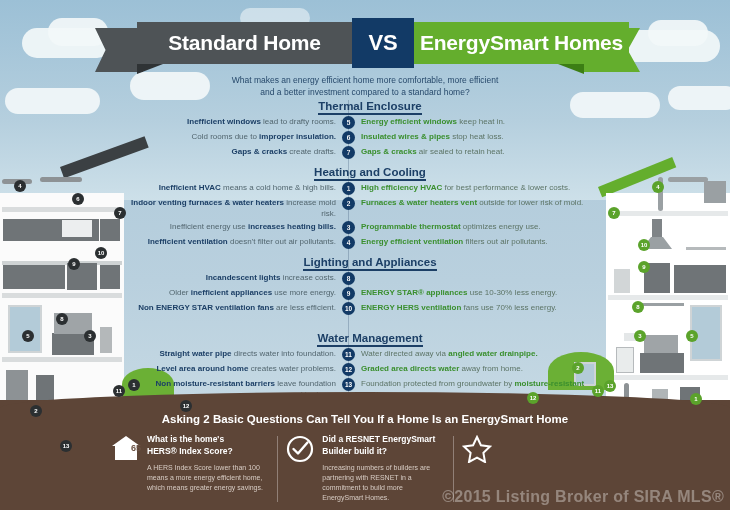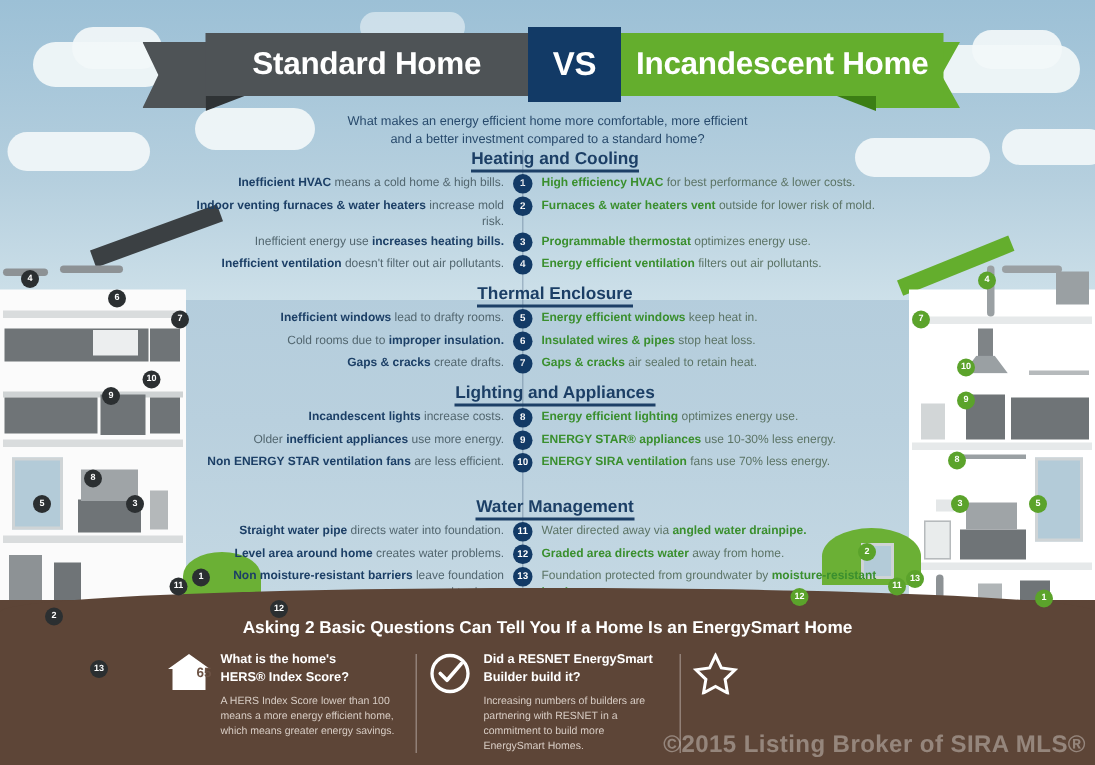--- a/index.html
+++ b/index.html
@@ -181,21 +181,21 @@
     <div class="rb-left-fold"></div>
     <div class="rb-left">
       <span class="rb-text">Standard Home</span>
     </div>
     <div class="rb-vs">
       <span class="rb-text vs">VS</span>
     </div>
     <div class="rb-right-tail"></div>
     <div class="rb-right-fold"></div>
     <div class="rb-right">
-      <span class="rb-text">Incandescent Home</span>
+      <span class="rb-text">EnergySmart Homes</span>
     </div>
   </div>
   <div class="subhead">
     <div>What makes an energy efficient home more comfortable, more efficient</div>
     <div>and a better investment compared to a standard home?</div>
   </div>
 
   <div class="house" style="left:0;top:175px;width:128px;height:230px;">
     <div class="roof-std" style="left:60px;top:-8px;width:90px;height:12px;transform:rotate(-20deg);transform-origin:left top;"></div>
     <div class="wall" style="left:0;top:18px;width:124px;height:212px;background:#fbfbfb;"></div>
@@ -282,20 +282,40 @@
   <div class="win" style="left:574px;top:362px;width:22px;height:24px;"></div>
   <div class="marker g" style="left:592px;top:385px;">11</div>
   <div class="marker g" style="left:527px;top:392px;">12</div>
   <div class="marker g" style="left:572px;top:362px;">2</div>
   <div class="grass" style="left:122px;top:368px;width:52px;height:32px;"></div>
 
   <div class="center">
     <div class="connector"></div>
     <div id="sections-host">
         <div style="margin-bottom: 7px;">
+          <div class="sec-title"><span class="u">Thermal Enclosure</span></div>
+          <div class="rows">
+            <div class="row">
+              <div class="cell-l"><b>Inefficient windows</b> lead to drafty rooms.</div>
+              <div class="num">5</div>
+              <div class="cell-r"><b>Energy efficient windows</b> keep heat in.</div>
+            </div>
+            <div class="row">
+              <div class="cell-l">Cold rooms due to <b>improper insulation.</b></div>
+              <div class="num">6</div>
+              <div class="cell-r"><b>Insulated wires &amp; pipes</b> stop heat loss.</div>
+            </div>
+            <div class="row">
+              <div class="cell-l"><b>Gaps &amp; cracks</b> create drafts.</div>
+              <div class="num">7</div>
+              <div class="cell-r"><b>Gaps &amp; cracks</b> air sealed to retain heat.</div>
+            </div>
+          </div>
+        </div>
+        <div style="margin-bottom: 7px;">
           <div class="sec-title"><span class="u">Heating and Cooling</span></div>
           <div class="rows">
             <div class="row">
               <div class="cell-l"><b>Inefficient HVAC</b> means a cold home &amp; high bills.</div>
               <div class="num">1</div>
               <div class="cell-r"><b>High efficiency HVAC</b> for best performance &amp; lower costs.</div>
             </div>
             <div class="row">
               <div class="cell-l"><b>Indoor venting furnaces &amp; water heaters</b> increase mold risk.</div>
               <div class="num">2</div>
@@ -306,57 +326,36 @@
               <div class="num">3</div>
               <div class="cell-r"><b>Programmable thermostat</b> optimizes energy use.</div>
             </div>
             <div class="row">
               <div class="cell-l"><b>Inefficient ventilation</b> doesn't filter out air pollutants.</div>
               <div class="num">4</div>
               <div class="cell-r"><b>Energy efficient ventilation</b> filters out air pollutants.</div>
             </div>
           </div>
         </div>
-        <div style="margin-bottom: 7px;">
-          <div class="sec-title"><span class="u">Thermal Enclosure</span></div>
-          <div class="rows">
-            <div class="row">
-              <div class="cell-l"><b>Inefficient windows</b> lead to drafty rooms.</div>
-              <div class="num">5</div>
-              <div class="cell-r"><b>Energy efficient windows</b> keep heat in.</div>
-            </div>
-            <div class="row">
-              <div class="cell-l">Cold rooms due to <b>improper insulation.</b></div>
-              <div class="num">6</div>
-              <div class="cell-r"><b>Insulated wires &amp; pipes</b> stop heat loss.</div>
-            </div>
-            <div class="row">
-              <div class="cell-l"><b>Gaps &amp; cracks</b> create drafts.</div>
-              <div class="num">7</div>
-              <div class="cell-r"><b>Gaps &amp; cracks</b> air sealed to retain heat.</div>
-            </div>
-          </div>
-        </div>
         <div style="margin-bottom: 17px;">
           <div class="sec-title"><span class="u">Lighting and Appliances</span></div>
           <div class="rows">
             <div class="row">
               <div class="cell-l"><b>Incandescent lights</b> increase costs.</div>
               <div class="num">8</div>
-              <div class="cell-r"><b>Energy efficient lighting</b> optimizes energy use.</div>
             </div>
             <div class="row">
               <div class="cell-l">Older <b>inefficient appliances</b> use more energy.</div>
               <div class="num">9</div>
               <div class="cell-r"><b>ENERGY STAR® appliances</b> use 10-30% less energy.</div>
             </div>
             <div class="row">
               <div class="cell-l"><b>Non ENERGY STAR ventilation fans</b> are less efficient.</div>
               <div class="num">10</div>
-              <div class="cell-r"><b>ENERGY SIRA ventilation</b> fans use 70% less energy.</div>
+              <div class="cell-r"><b>ENERGY HERS ventilation</b> fans use 70% less energy.</div>
             </div>
           </div>
         </div>
         <div style="margin-bottom: 7px;">
           <div class="sec-title"><span class="u">Water Management</span></div>
           <div class="rows">
             <div class="row">
               <div class="cell-l"><b>Straight water pipe</b> directs water into foundation.</div>
               <div class="num">11</div>
               <div class="cell-r">Water directed away via <b>angled water drainpipe.</b></div>

